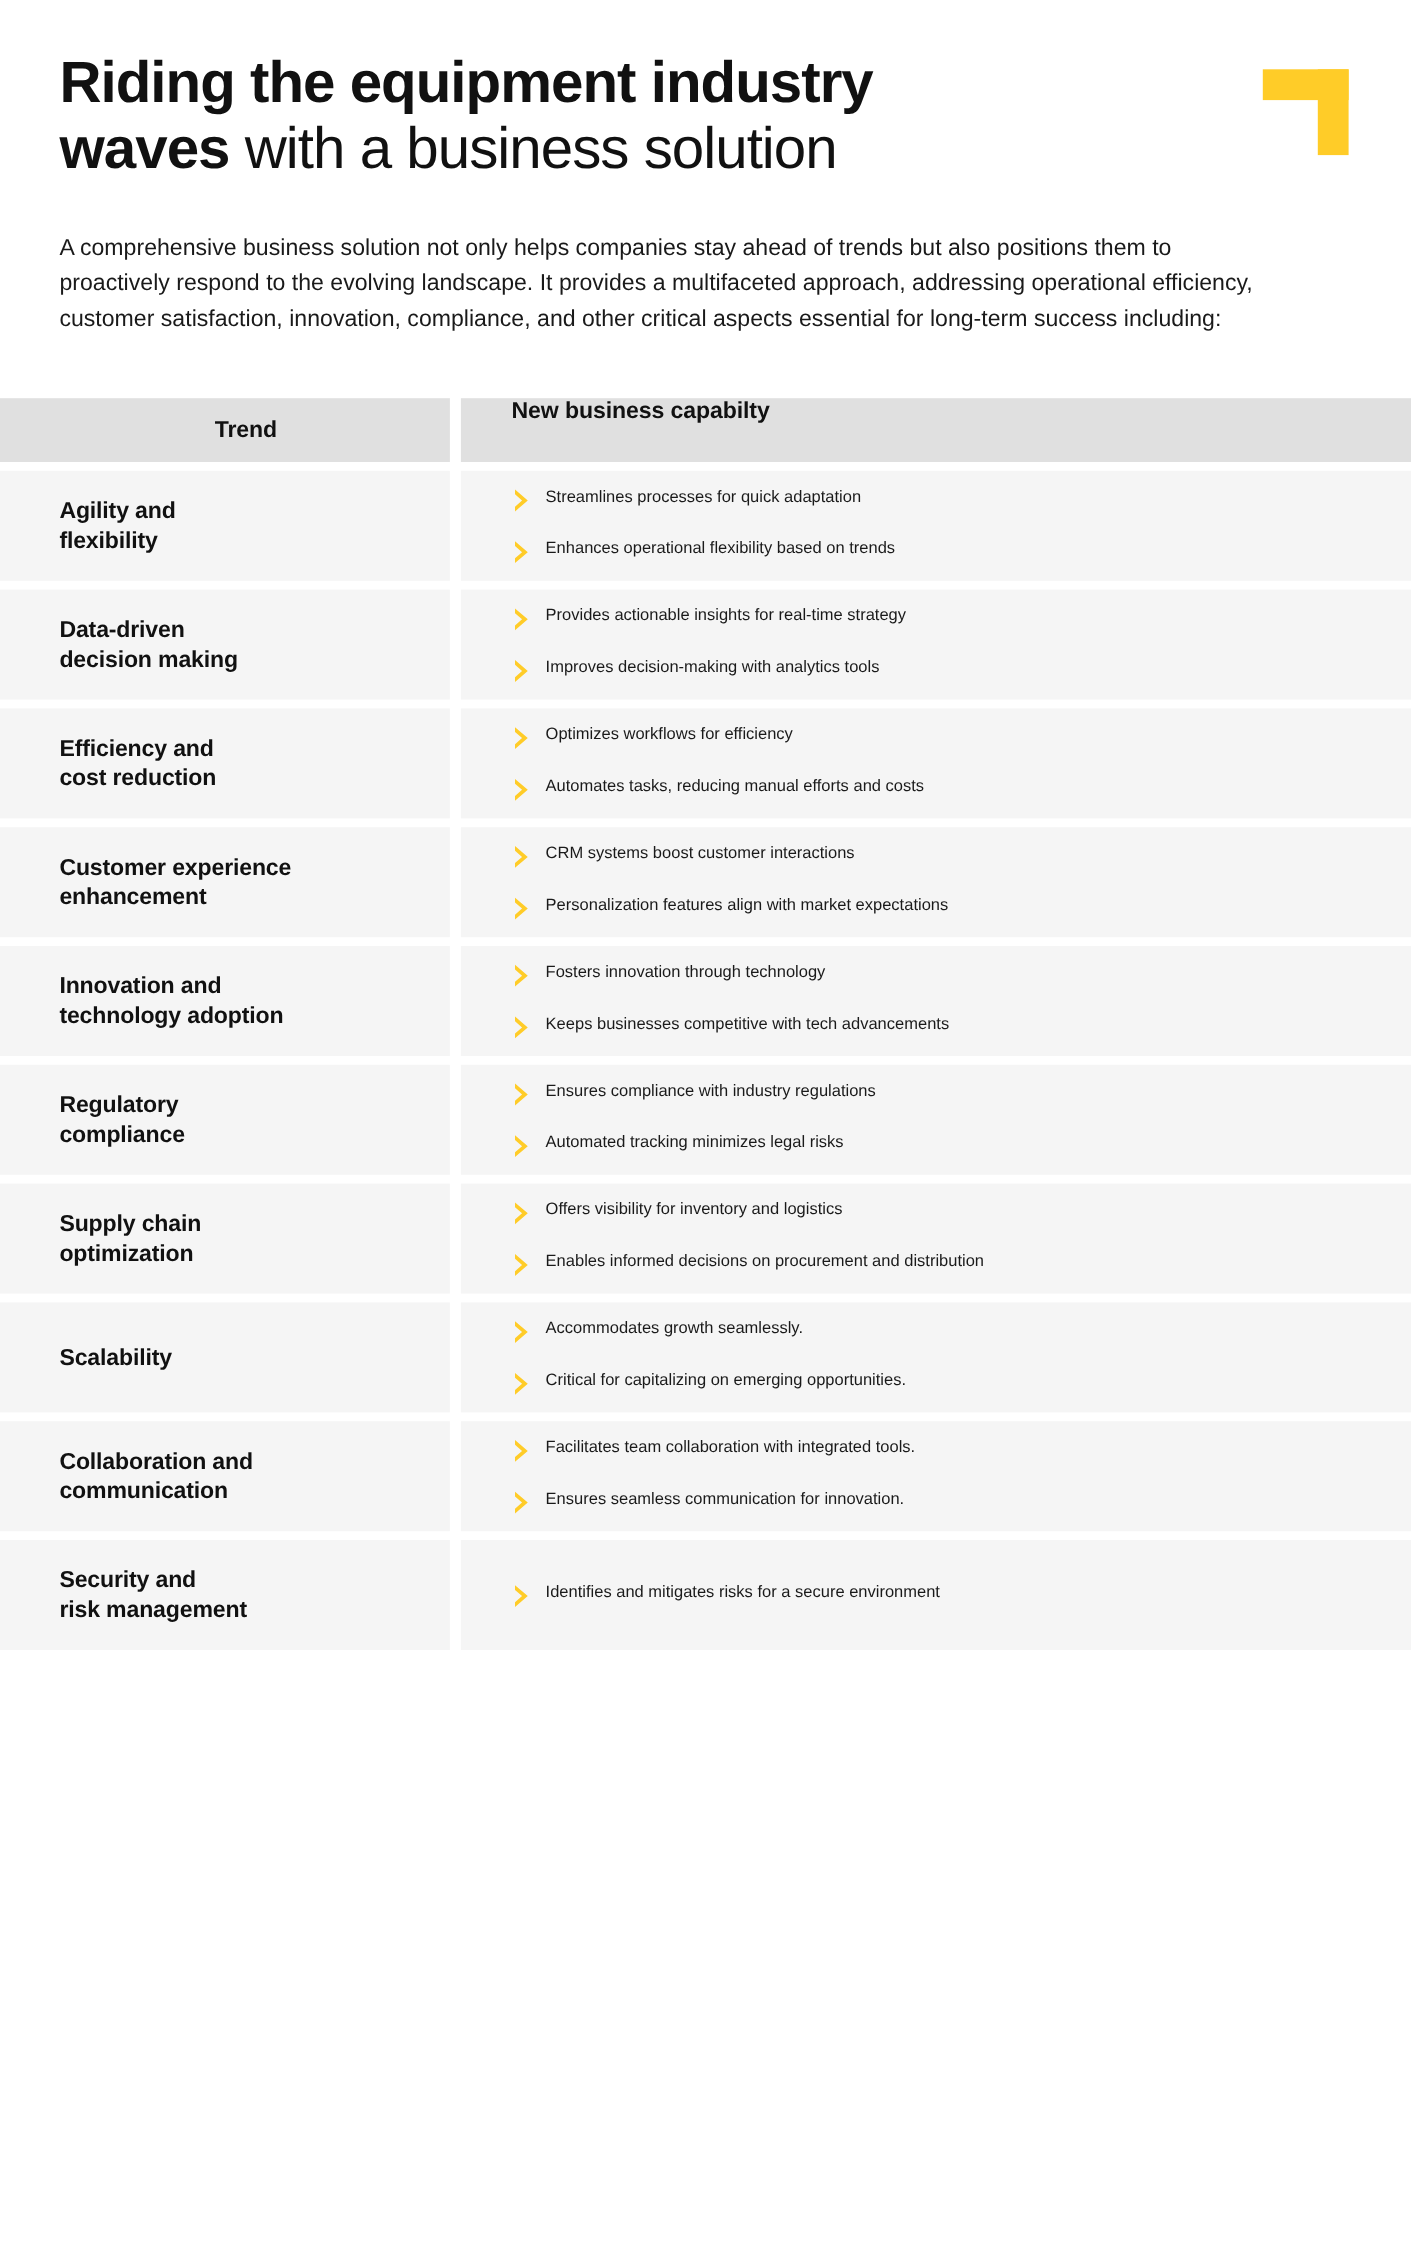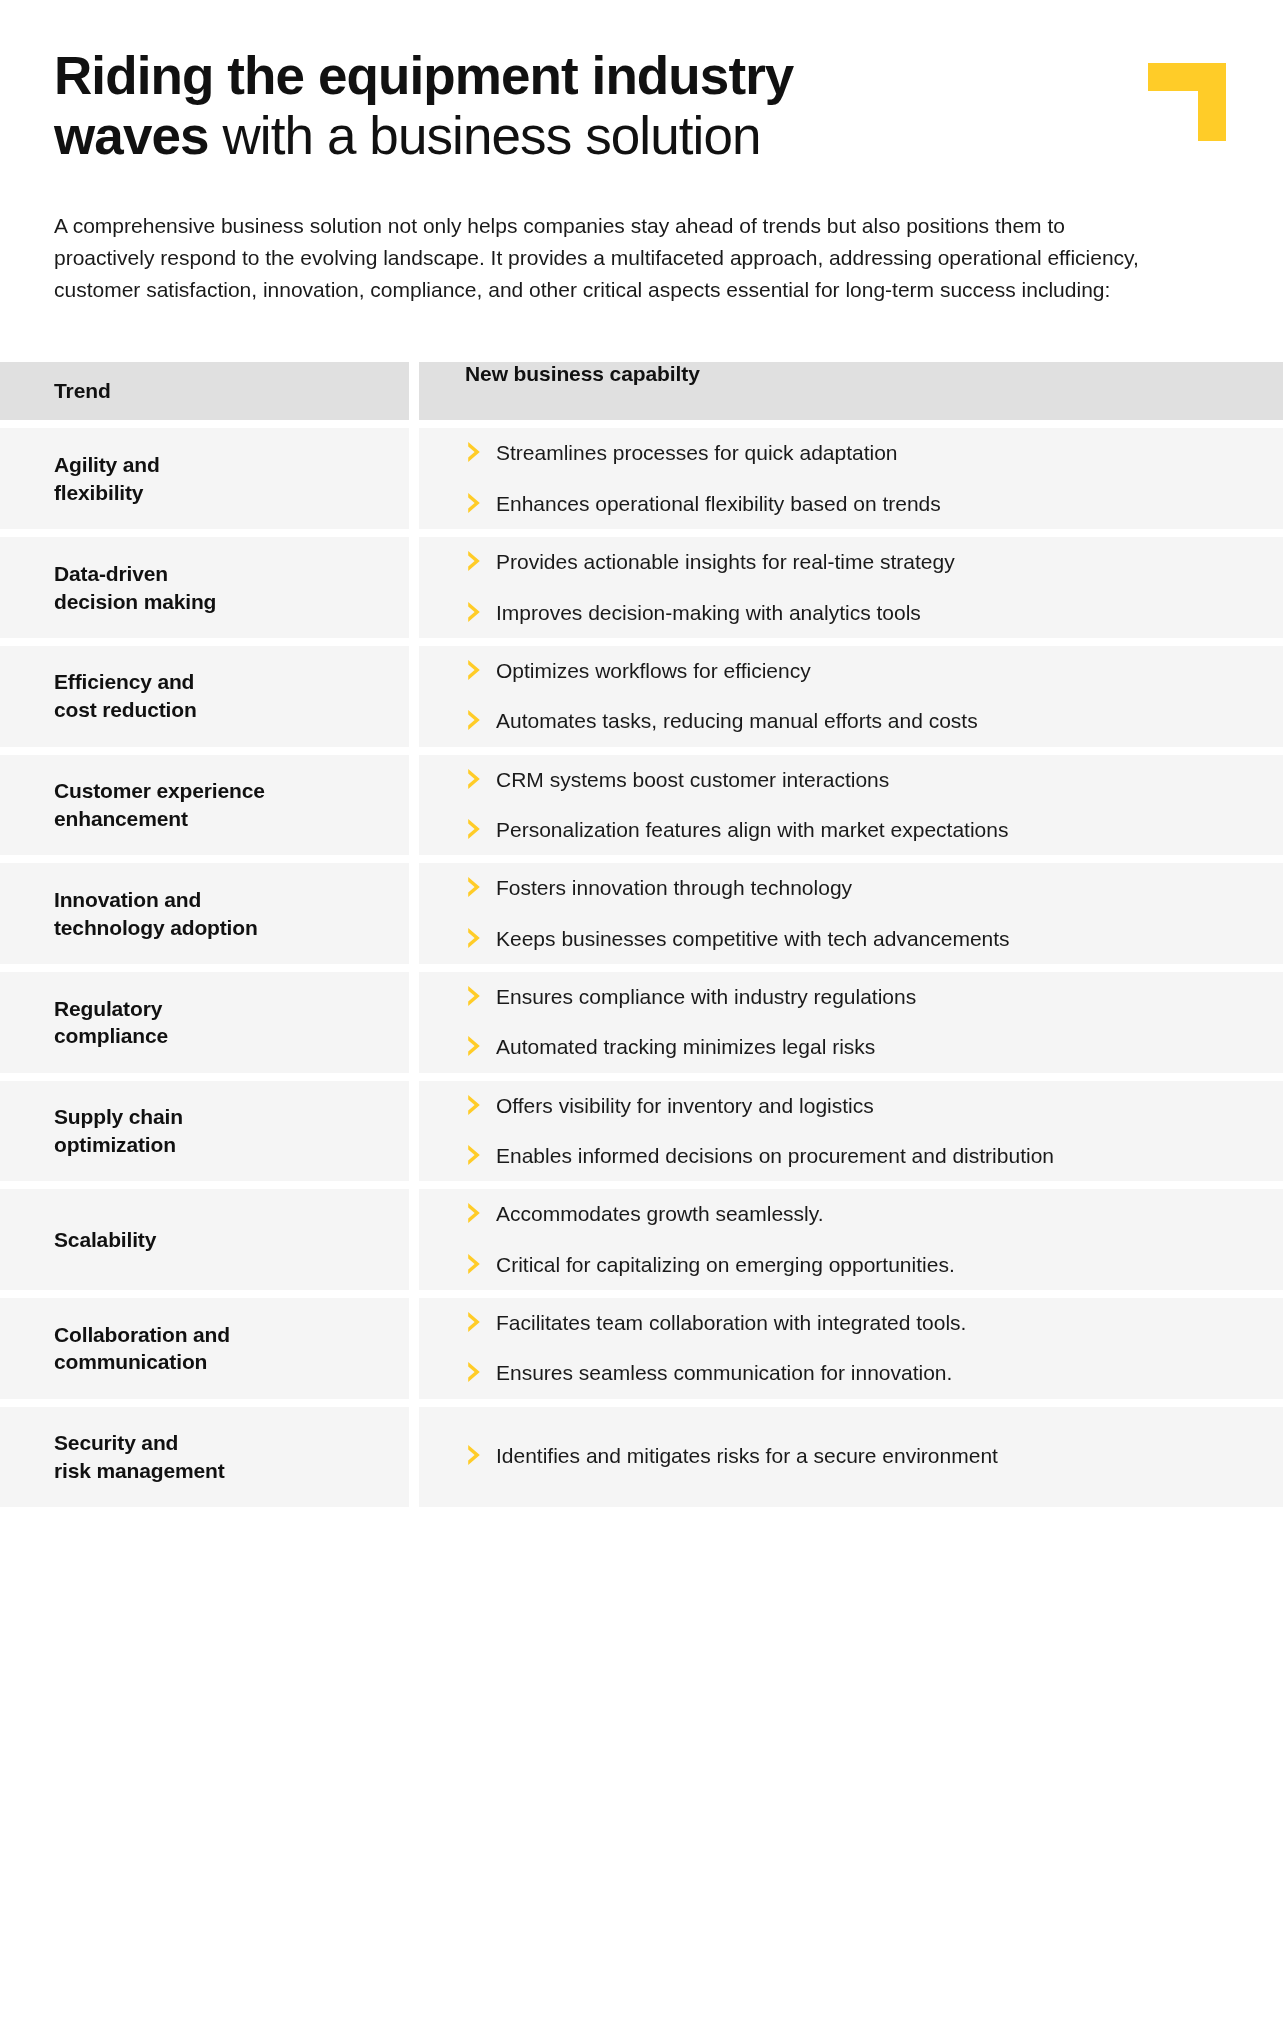--- a/index.html
+++ b/index.html
@@ -98,20 +98,21 @@
     padding-left: 46px;
     padding-right: 24px;
   }
 
   
   .row.header-row { margin-bottom: 8px; }
   .row.header-row .cell-trend,
   .row.header-row .cell-cap {
     background: #e0e0e0;
     height: 58px;
+    justify-content: center;
   }
   .row.header-row .col-head {
     font-size: 21px;
     font-weight: 700;
     color: #111111;
     letter-spacing: -0.1px;
   }
   .row.header-row .cell-cap { justify-content: flex-start; }
 
   
@@ -138,21 +139,21 @@
   .chev {
     flex: 0 0 auto;
     width: 22px;
     margin-right: 9px;
     margin-top: 1px;
     line-height: 1;
     display: block;
   }
   .chev svg { display: block; }
   .bullet-text {
-    font-size: 21px;
+    font-size: 15px;
     line-height: 1.35;
     color: #1a1a1a;
     font-weight: 400;
   }
 </style>
 </head>
 <body>
 
 <div class="page">
 

